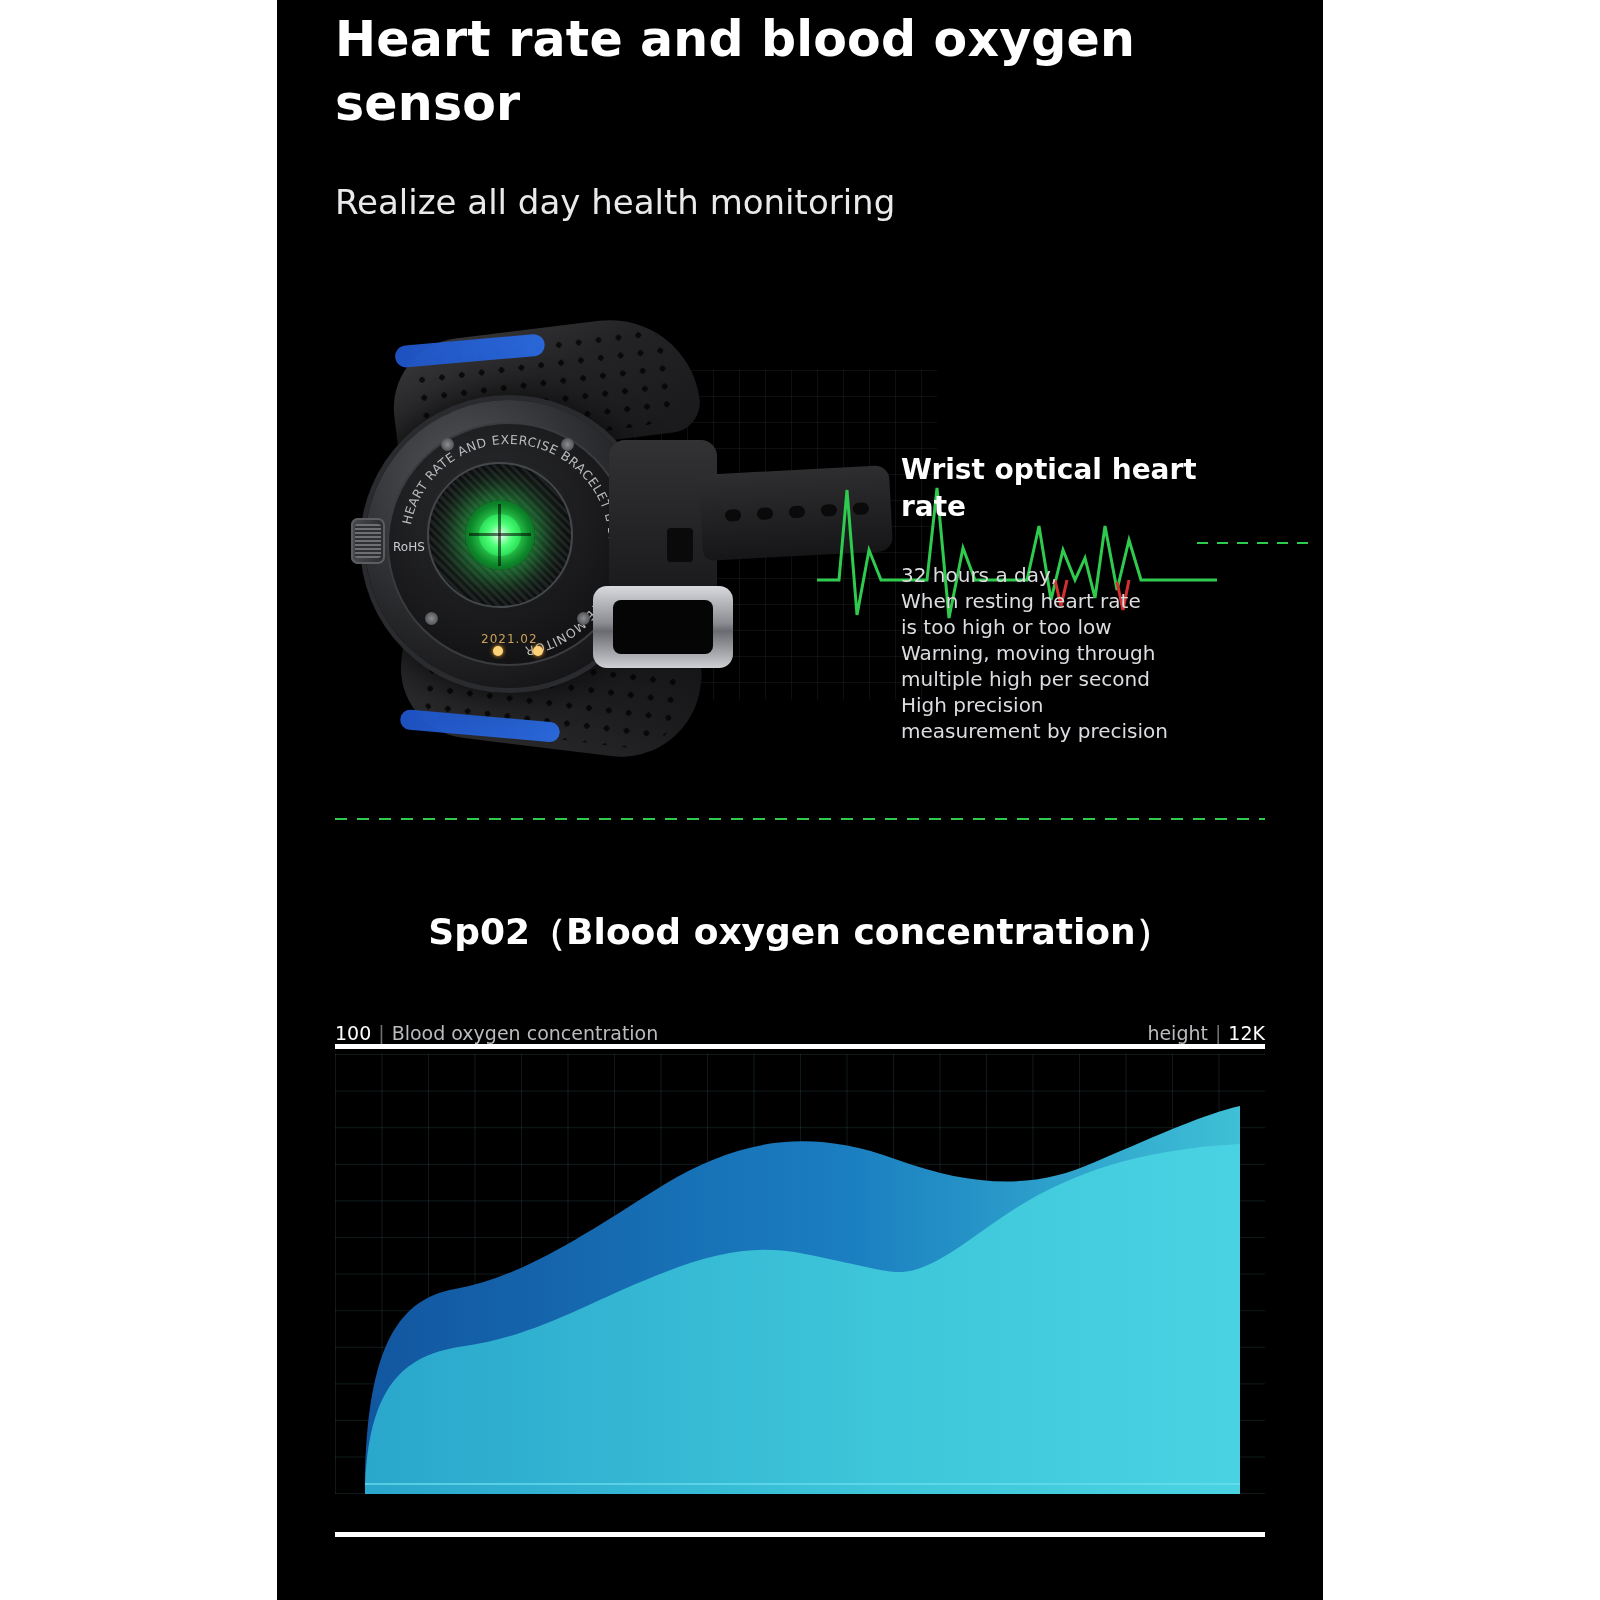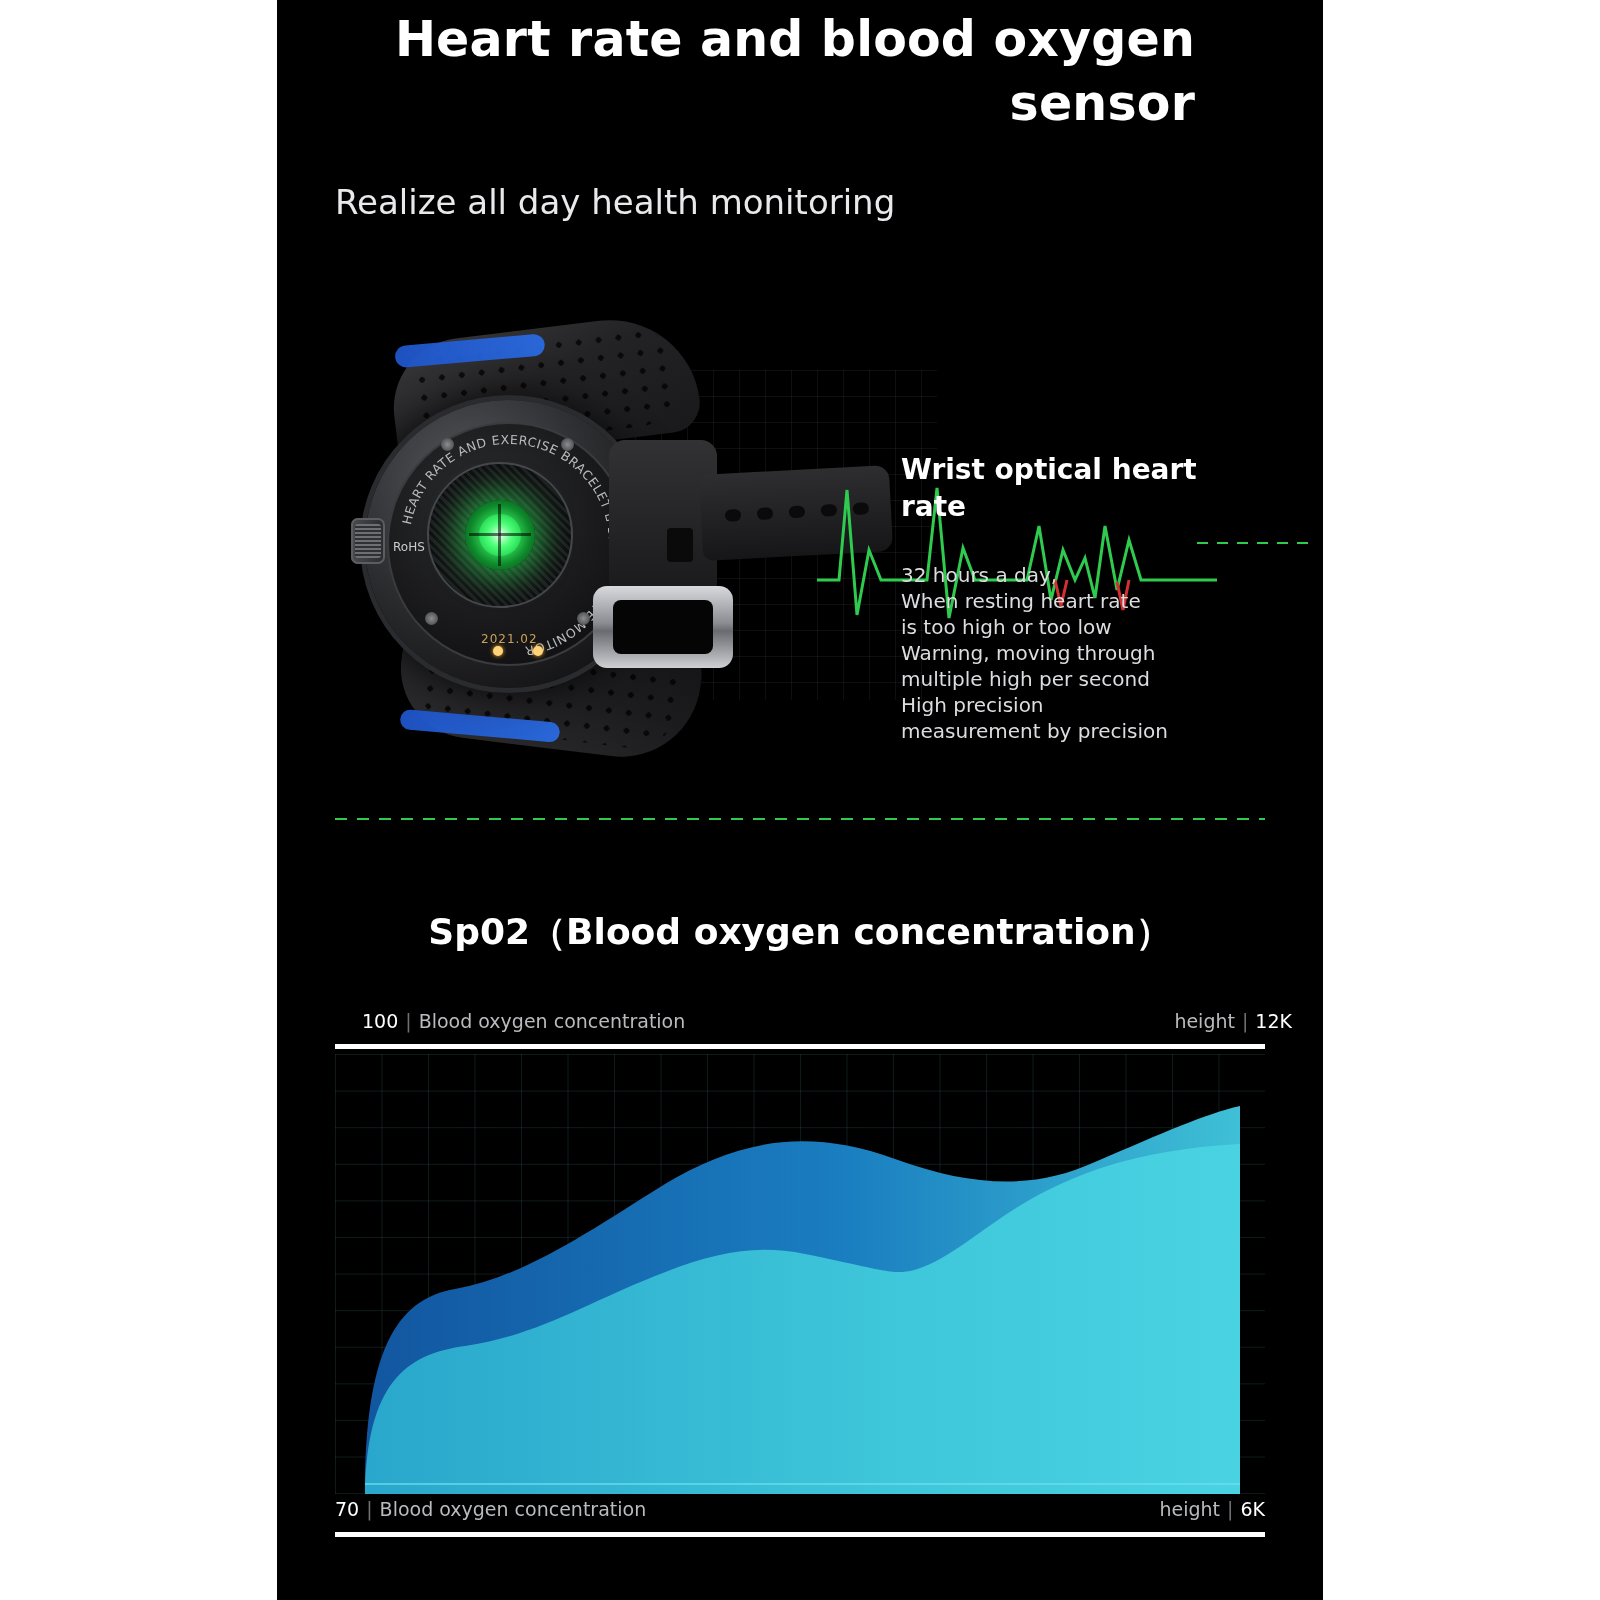--- a/index.html
+++ b/index.html
@@ -1,20 +1,20 @@
 <!DOCTYPE html>
 <html><head>
 <meta charset="utf-8">
 <style>
   html,body{margin:0;padding:0;background:#ffffff;}
   body{width:1600px;height:1600px;font-family:"DejaVu Sans",sans-serif;}
   #page{position:relative;width:1600px;height:1600px;background:#ffffff;overflow:hidden;}
   .panel{position:absolute;left:277px;top:0;width:1046px;height:1600px;background:#000000;overflow:hidden;}
 
-  .h1{position:absolute;left:58px;top:8px;width:860px;color:#ffffff;font-size:49px;line-height:1.30;font-weight:700;letter-spacing:.2px;text-align:right;}
+  .h1{position:absolute;left:58px;top:8px;width:860px;color:#ffffff;font-size:49px;line-height:1.30;font-weight:700;letter-spacing:.2px;}
   .h2{position:absolute;left:58px;top:162px;width:900px;color:#e9e9ec;font-size:34px;line-height:1.2;font-weight:400;margin-top:20px;}
 
   
   .watch-wrap{position:absolute;left:40px;top:320px;width:620px;height:470px;}
 
   .grid-bg{position:absolute;left:240px;top:50px;width:380px;height:330px;
     background-image:linear-gradient(to right,rgba(255,255,255,.06) 1px,transparent 1px),
                      linear-gradient(to bottom,rgba(255,255,255,.06) 1px,transparent 1px);
     background-size:26px 26px;}
 
@@ -83,21 +83,21 @@
   .r-body div{white-space:nowrap;}
 
   .divider{position:absolute;left:58px;top:818px;width:930px;height:2px;
     background:repeating-linear-gradient(90deg,#2fcb4f 0 12px,transparent 12px 22px);}
 
   .sp02{position:absolute;left:0;top:908px;width:1046px;text-align:center;color:#ffffff;font-size:36px;font-weight:700;}
 
   
   .chart{position:absolute;left:58px;top:1010px;width:930px;height:540px;}
   .chart-top-row,.chart-bot-row{position:absolute;left:0;width:930px;height:26px;color:#b9bbbe;font-size:19px;}
-  .chart-top-row{top:0;margin-left:27px;}
+  .chart-top-row{top:12px;}
   .chart-bot-row{top:488px;}
   .lbl-left{position:absolute;left:0;top:0;}
   .lbl-left b{color:#ffffff;font-weight:400;}
   .lbl-left span.sep{color:#6e7074;margin:0 7px;}
   .lbl-right{position:absolute;right:0;top:0;}
   .lbl-right b{color:#ffffff;font-weight:400;}
   .lbl-right span.sep{color:#6e7074;margin:0 7px;}
   .rule{position:absolute;left:0;width:930px;height:5px;background:#ffffff;}
   .rule.top{top:34px;}
   .rule.bot{top:522px;}
@@ -220,25 +220,17 @@
               <stop offset="100%" stop-color="#49d3e2"></stop>
             </linearGradient>
           </defs>
           <path d="M30,440 C30,300 60,245 120,235 C190,222 250,180 330,130 C400,88 470,72 560,105 C640,134 700,135 760,108 C830,78 870,60 905,52 L905,440 Z" fill="url(#gDark)"></path>
           <path d="M30,440 C32,330 70,300 130,292 C200,282 250,250 320,222 C380,198 420,190 470,200 C520,210 540,216 560,218 C590,220 620,196 660,168 C720,126 790,96 905,90 L905,440 Z" fill="url(#gLight)"></path>
           <path d="M30,430 L905,430" stroke="#6fe0ef" stroke-width="2" fill="none" opacity=".65"></path>
         </svg>
       </div>
 
       <div class="rule bot"></div>
-      <div class="chart-bot-row">
-        <div class="lbl-left">
-          <b>70</b><span class="sep">|</span><span>Blood oxygen concentration</span>
-        </div>
-        <div class="lbl-right">
-          <span>height</span><span class="sep">|</span><b>6K</b>
-        </div>
-      </div>
 
     </div>
 
   </div>
 </div>
 
 </body></html>

